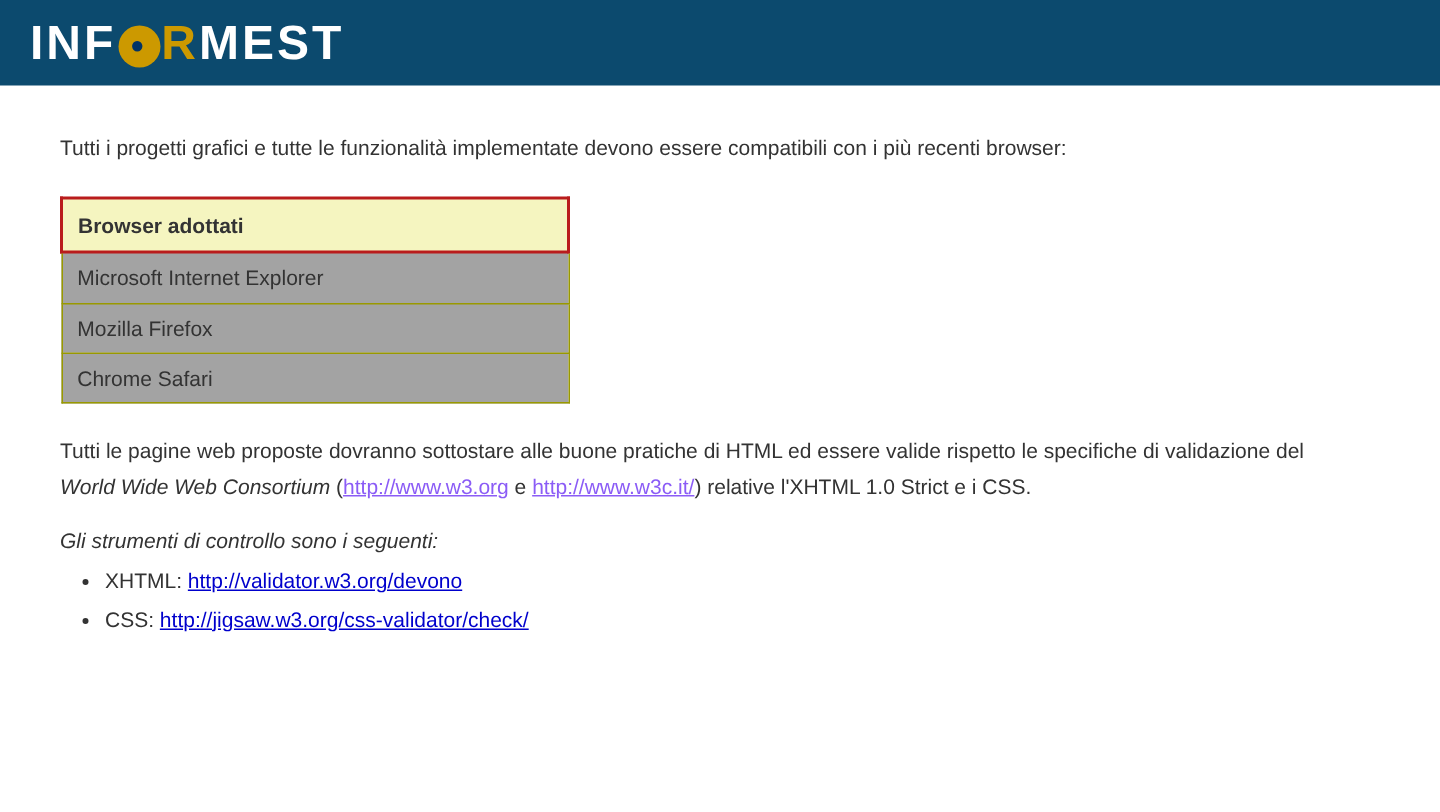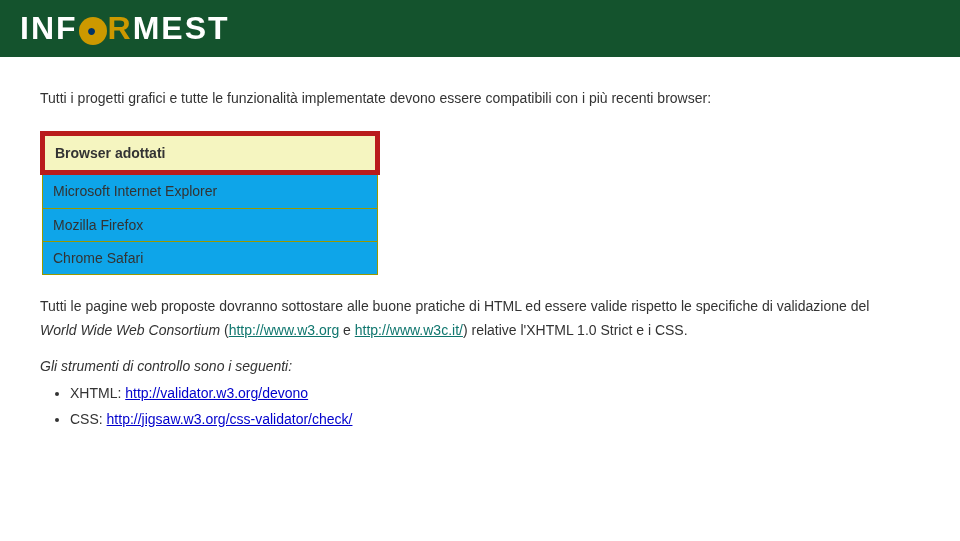--- a/index.html
+++ b/index.html
@@ -8,21 +8,21 @@
       font-family: Arial, Helvetica, sans-serif;
       background: #ffffff;
       color: #333333;
       width: 960px;
       min-height: 541px;
       padding: 0;
     }
 
     
     .header {
-      background: #14532d;
+      background: #0c4a6e;
       padding: 10px 20px;
       display: flex;
       align-items: flex-start;
     }
 
     .logo-text {
       color: #ffffff;
       font-size: 32px;
       font-weight: bold;
       letter-spacing: 2px;
@@ -62,42 +62,42 @@
 
     
     .browser-table {
       border-collapse: collapse;
       margin-bottom: 20px;
       min-width: 340px;
     }
 
     .browser-table th {
       background: #f5f5c0;
-      border: 5px solid #b91c1c;
+      border: 2px solid #b91c1c;
       padding: 6px 60px 6px 10px;
       font-size: 14px;
       font-weight: bold;
       text-align: left;
     }
 
     .browser-table td {
       border: 1px solid #999900;
       padding: 5px 60px 5px 10px;
       font-size: 14px;
-      background: #0ea5e9;
+      background: #a3a3a3;
     }
 
     .body-text {
       margin-bottom: 12px;
       font-size: 14px;
       line-height: 1.7;
     }
 
     .body-text a, a {
-      color: #0f766e;
+      color: #8b5cf6;
       text-decoration: underline;
     }
 
     .section-title {
       margin-bottom: 4px;
       font-size: 14px;
       font-style: italic;
     }
 
     .bullet-list {

